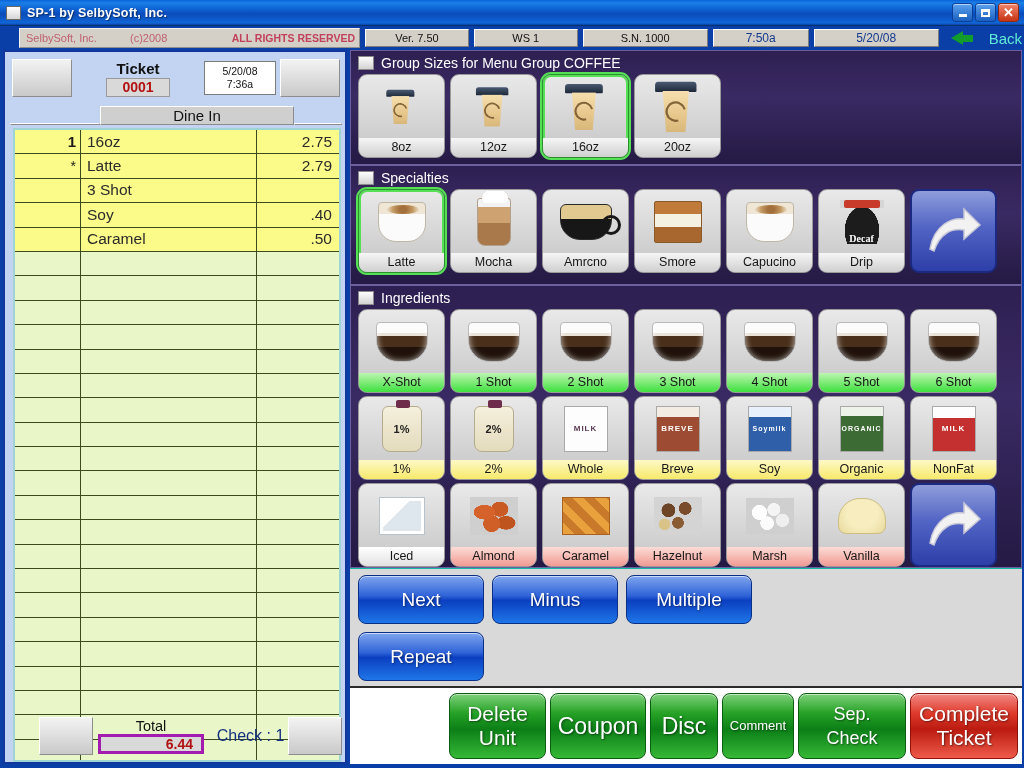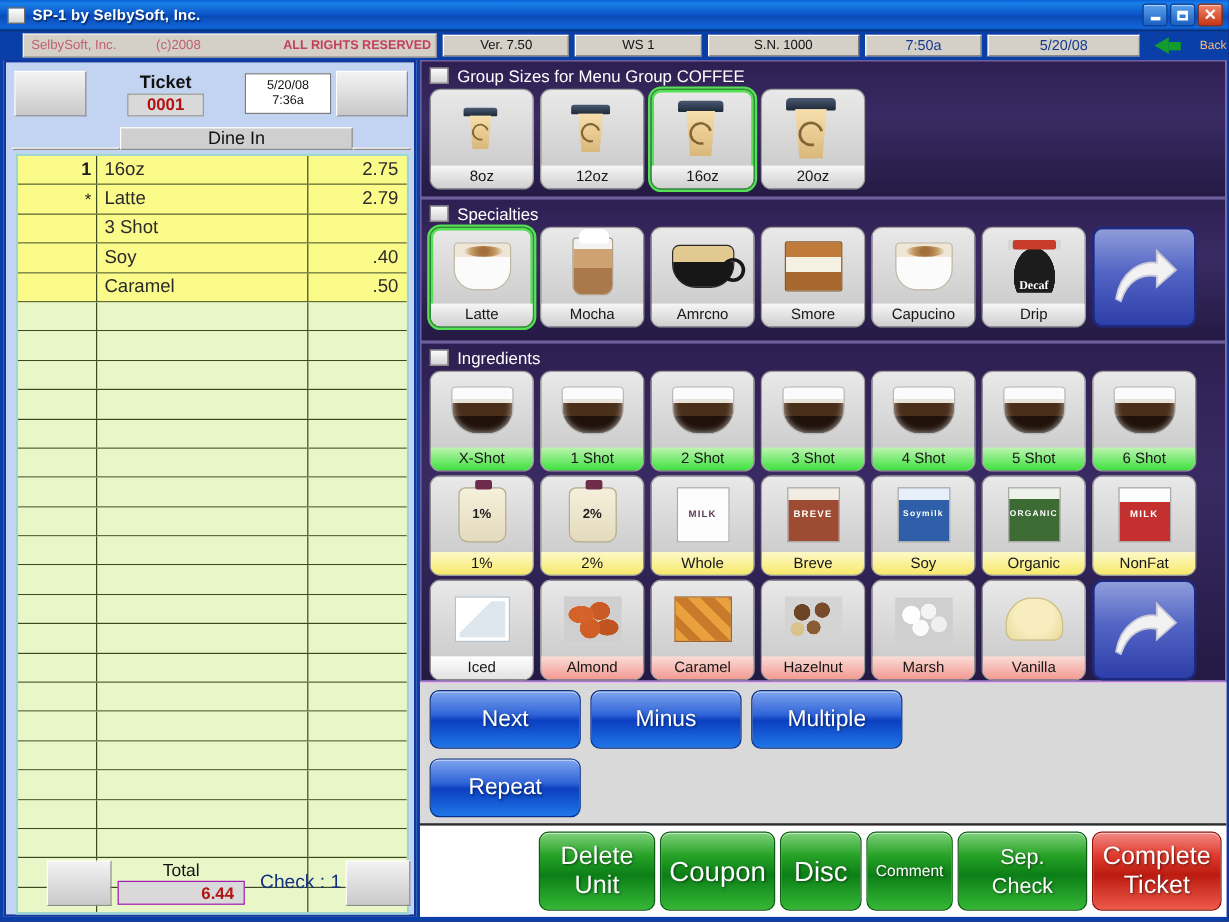--- a/index.html
+++ b/index.html
@@ -66,21 +66,21 @@
     display:flex; align-items:center; justify-content:center;
     font-size: 11px; color:#111; margin-left: 5px;
   }
   .cell-ver { width: 108px; }
   .cell-ws  { width: 108px; }
   .cell-sn  { width: 130px; }
   .cell-time{ width: 100px; color:#123a8f; font-size:12px; }
   .cell-date{ width: 130px; color:#123a8f; font-size:12px; }
   .back-btn {
     margin-left: 12px; display:flex; align-items:center; gap:14px;
-    color:#fdba74; font-size:10px;
+    color:#5eead4; font-size:15px;
   }
   .back-arrow {
     width:0;height:0;border-top:7px solid transparent;border-bottom:7px solid transparent;
     border-right:12px solid #119c2c;
   }
   .back-arrow-tail { width:10px;height:7px;background:#119c2c;margin-left:-1px; }
 
   
   .ticket-panel {
     position: absolute; left: 3px; top: 50px; width: 344px; height: 714px;
@@ -157,38 +157,38 @@
     display:flex; align-items:center;padding-left:29px;
   }
   .tf-blank {
     width: 54px; height:38px;
     background: linear-gradient(180deg,#f3f3f3,#c9c9c9);
     border:1px solid #8d8d8d; border-top-color:#fff; border-left-color:#fff;
   }
   .tf-total { width:112px; display:flex; flex-direction:column; align-items:center; margin-left:2px; }
   .tf-total-label { font-size:14.5px; color:#111; line-height:16px; }
   .tf-total-val {
-    width:106px; height:20px; background:#d9d9d9; border:1px solid #a21caf;
+    width:106px; height:20px; background:#d9d9d9; border:3px solid #a21caf;
     display:flex; align-items:center; justify-content:flex-end; padding-right:8px;
     color:#b31212; font-weight:bold; font-size:14px;
   }
   .tf-check {
     flex:1; display:flex; align-items:center; justify-content:center;
     font-size:16px; color:#13307f; margin-left:6px;
   }
   .tf-blank2 {
     width: 54px; height:38px; margin-right:2px;
     background: linear-gradient(180deg,#f3f3f3,#c9c9c9);
     border:1px solid #8d8d8d; border-top-color:#fff; border-left-color:#fff;
   }
 
   
   .right-panel {
     position:absolute; left:350px; top:50px; width:672px; height:714px;
-    background:#f0abfc;
+    background:#14b8a6;
   }
   .section {
     background: linear-gradient(180deg,#2e1f52 0%, #3a2a63 40%, #241a44 100%);
     border:1px solid #6b5fa0;
     padding: 2px 3px 4px 3px;
     position: relative;
   }
   .sec-head { display:flex; align-items:center; gap:7px; padding: 2px 2px 3px 4px; }
   .sec-checkbox {
     width:16px; height:14px;

